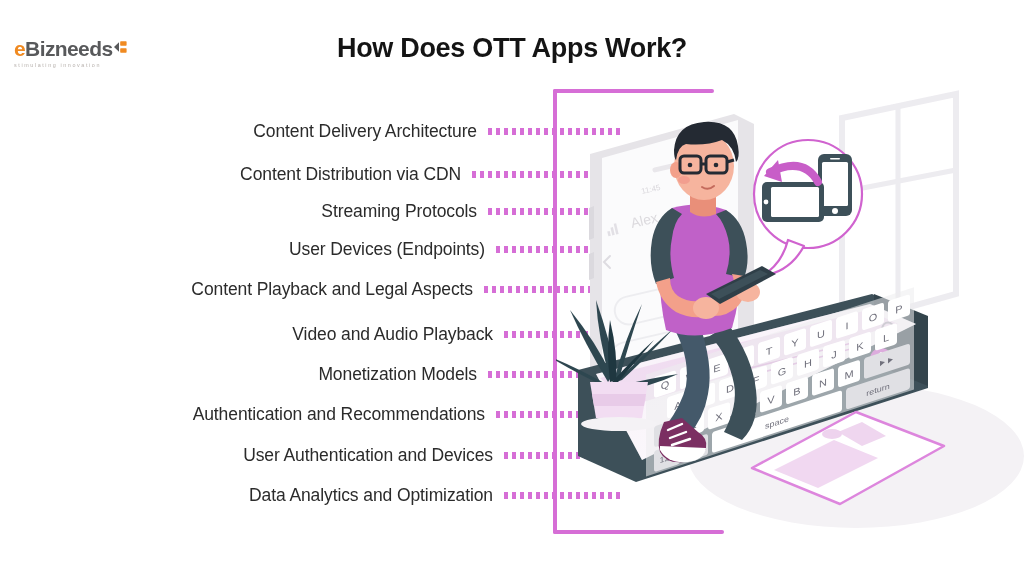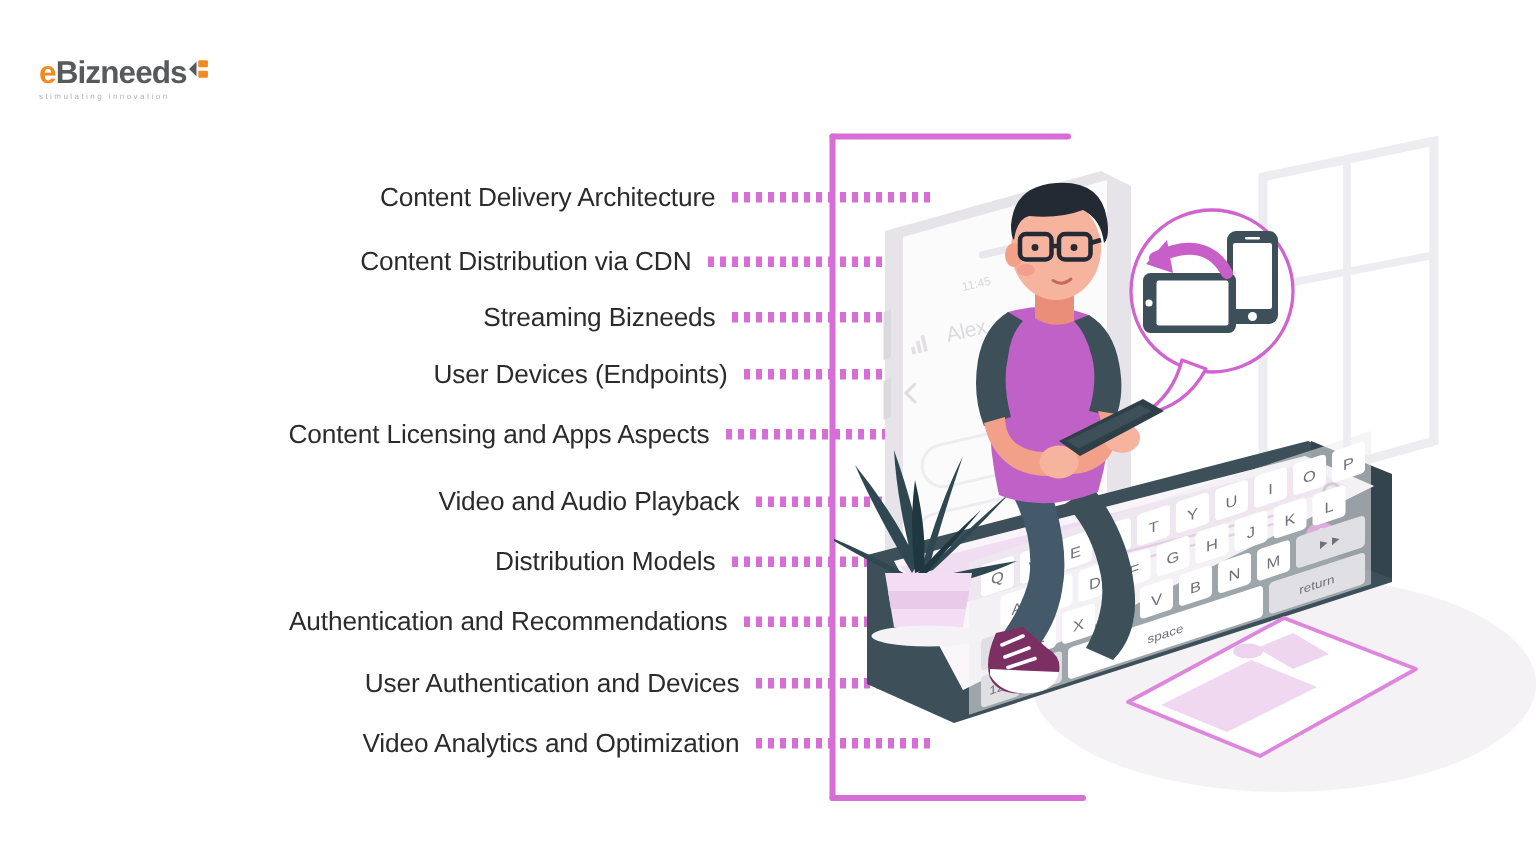--- a/index.html
+++ b/index.html
@@ -6,21 +6,21 @@
   html,body { width:1024px; height:576px; }
   body {
     background:#ffffff;
     font-family:"Liberation Sans", sans-serif;
     overflow:hidden;
     position:relative;
   }
   #stage { position:absolute; left:0; top:0; width:1024px; height:576px; }
 
   
-  .logo { position:absolute; left:26px; top:36px; width:130px; height:32px; }
+  .logo { position:absolute; left:14px; top:36px; width:130px; height:32px; }
   .logo-word { font-size:21px; font-weight:700; letter-spacing:-0.6px; line-height:1; white-space:nowrap; }
   .logo-e { color:#f08a21; }
   .logo-rest { color:#58595b; }
   .logo-mark { display:inline-block; vertical-align:2px; margin-left:1px; }
   .logo-tag {
     font-size:5.4px; color:#b7b1ad; letter-spacing:1.6px;
     margin-top:3px; white-space:nowrap; text-transform:lowercase;
   }
 
   
@@ -64,60 +64,61 @@
         <svg width="13" height="14" viewBox="0 0 13 14">
           <path d="M0 7 L5 2.2 L5 11.8 Z" fill="#58595b"></path>
           <rect x="6.2" y="1.2" width="6.4" height="4.6" rx="0.7" fill="#f08a21"></rect>
           <rect x="6.2" y="8.2" width="6.4" height="4.6" rx="0.7" fill="#f08a21"></rect>
         </svg>
       </span>
     </div>
     <div class="logo-tag">stimulating innovation</div>
   </div>
 
+  <div class="title">How Does OTT Apps Work?</div>
 
   <div class="list">
     <div class="row" style="top:6px">
         <span class="row-label">Content Delivery Architecture</span>
         <span class="row-dots" style="width:136px"></span>
       </div>
     <div class="row" style="top:49px">
         <span class="row-label">Content Distribution via CDN</span>
         <span class="row-dots" style="width:152px"></span>
       </div>
     <div class="row" style="top:86px">
-        <span class="row-label">Streaming Bizneeds</span>
+        <span class="row-label">Streaming Protocols</span>
         <span class="row-dots" style="width:136px"></span>
       </div>
     <div class="row" style="top:124px">
         <span class="row-label">User Devices (Endpoints)</span>
         <span class="row-dots" style="width:128px"></span>
       </div>
     <div class="row" style="top:164px">
-        <span class="row-label">Content Licensing and Apps Aspects</span>
+        <span class="row-label">Content Playback and Legal Aspects</span>
         <span class="row-dots" style="width:140px"></span>
       </div>
     <div class="row" style="top:209px">
         <span class="row-label">Video and Audio Playback</span>
         <span class="row-dots" style="width:120px"></span>
       </div>
     <div class="row" style="top:249px">
-        <span class="row-label">Distribution Models</span>
+        <span class="row-label">Monetization Models</span>
         <span class="row-dots" style="width:136px"></span>
       </div>
     <div class="row" style="top:289px">
         <span class="row-label">Authentication and Recommendations</span>
         <span class="row-dots" style="width:128px"></span>
       </div>
     <div class="row" style="top:330px">
         <span class="row-label">User Authentication and Devices</span>
         <span class="row-dots" style="width:120px"></span>
       </div>
     <div class="row" style="top:370px">
-        <span class="row-label">Video Analytics and Optimization</span>
+        <span class="row-label">Data Analytics and Optimization</span>
         <span class="row-dots" style="width:120px"></span>
       </div>
   </div>
 
   <div class="bracket">
     <div class="bracket-t"></div>
     <div class="bracket-v"></div>
     <div class="bracket-b"></div>
   </div>
 

